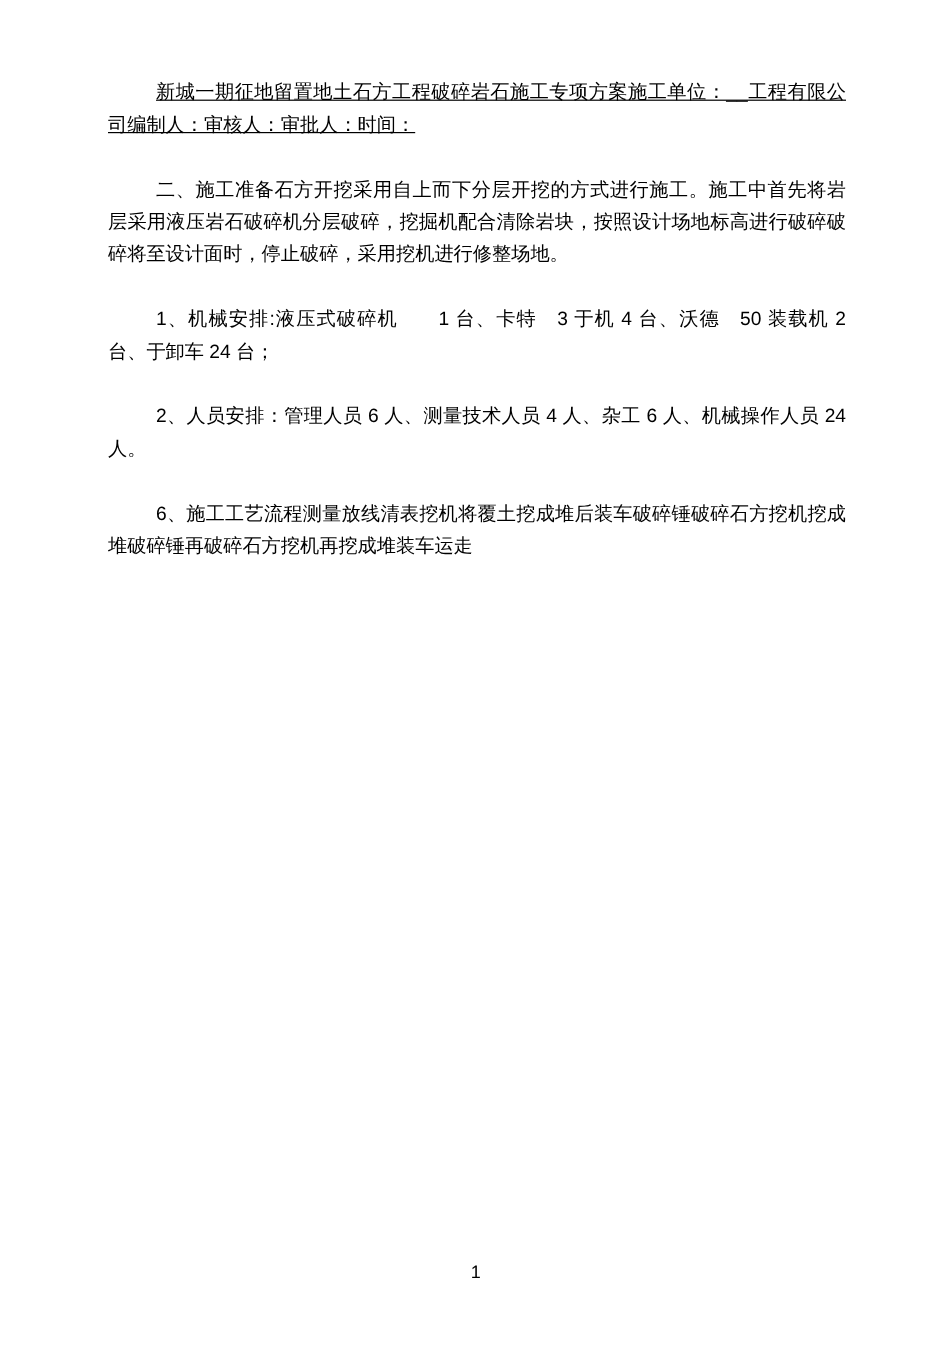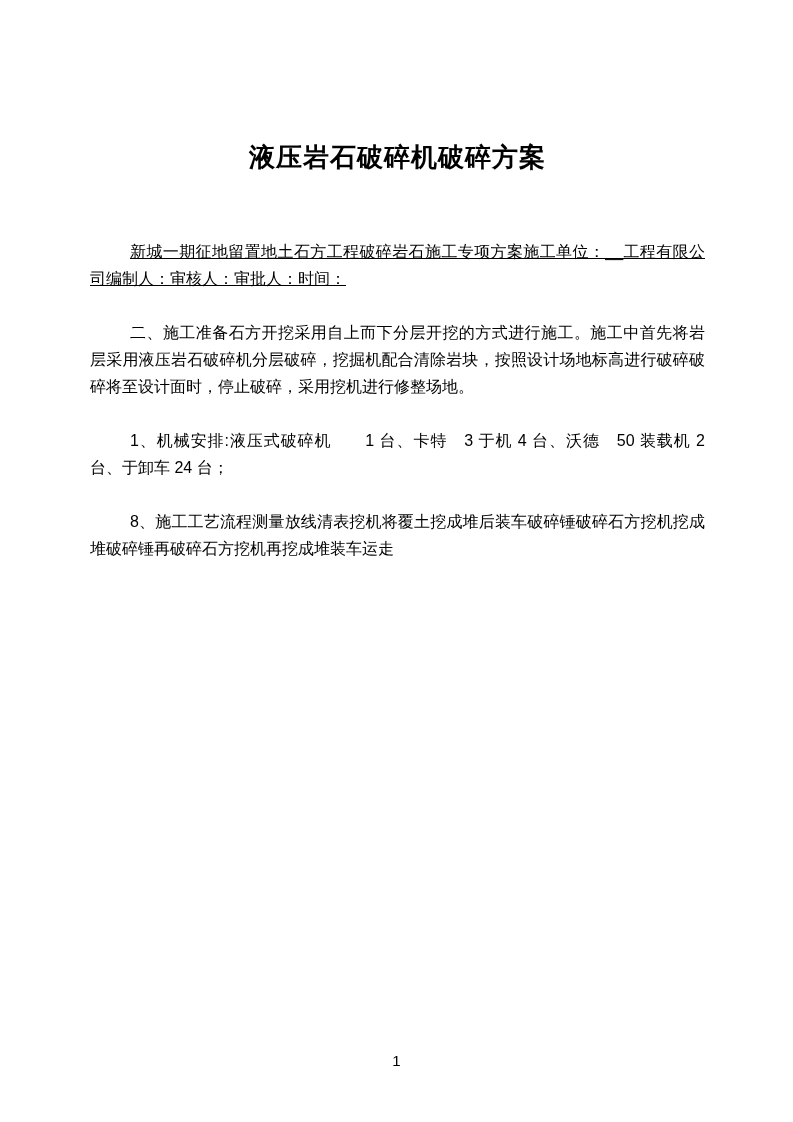--- a/index.html
+++ b/index.html
@@ -47,28 +47,28 @@
     top: 1051px;
     text-align: center;
     font-size: 15px;
     line-height: 20px;
   }
 </style>
 </head>
 <body>
 
 <div class="page">
-  <h1 class="doc-title">液压岩石破碎机破碎方案</h1>
 
   <p class="para first">新城一期征地留置地土石方工程破碎岩石施工专项方案施工单位：__工程有限公司编制人：审核人：审批人：时间：</p>
 
 
   <p class="para">二、施工准备石方开挖采用自上而下分层开挖的方式进行施工。施工中首先将岩层采用液压岩石破碎机分层破碎，挖掘机配合清除岩块，按照设计场地标高进行破碎破碎将至设计面时，停止破碎，采用挖机进行修整场地。</p>
 
   <p class="para">1、机械安排:液压式破碎机　　1 台、卡特　3 于机 4 台、沃德　50 装载机 2 台、于卸车 24 台；</p>
 
+  <p class="para">2、人员安排：管理人员 6 人、测量技术人员 4 人、杂工 6 人、机械操作人员 24 人。</p>
 
 
-  <p class="para">8、施工工艺流程测量放线清表挖机将覆土挖成堆后装车破碎锤破碎石方挖机挖成堆破碎锤再破碎石方挖机再挖成堆装车运走</p>
+  <p class="para">6、施工工艺流程测量放线清表挖机将覆土挖成堆后装车破碎锤破碎石方挖机挖成堆破碎锤再破碎石方挖机再挖成堆装车运走</p>
 
 
   <div class="page-number">1</div>
 </div>
 
 </body></html>

